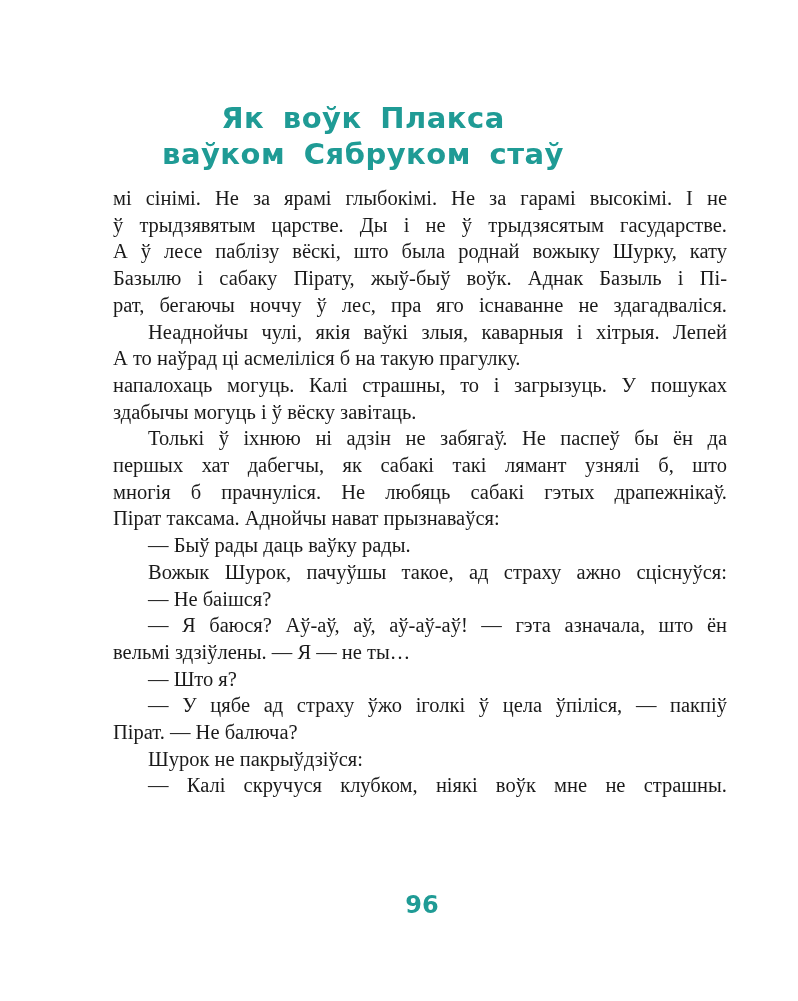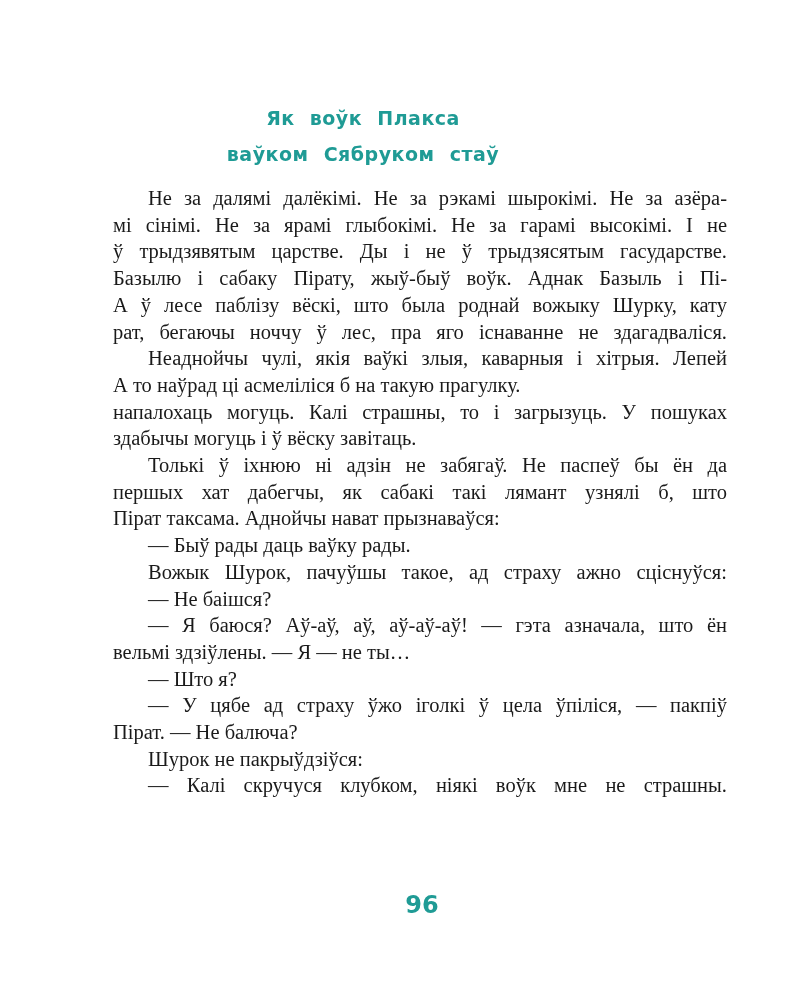--- a/index.html
+++ b/index.html
@@ -22,21 +22,21 @@
     }
     .title {
       position: absolute;
       left: 0;
       top: 100px;
       width: 726px;
       text-align: center;
       color: #1f9b95;
       font-family: "DejaVu Sans", sans-serif;
       font-weight: bold;
-      font-size: 19px;
+      font-size: 29px;
       line-height: 36px;
       word-spacing: 8px;
       letter-spacing: 0.5px;
     }
     .title div { white-space: nowrap; }
     .body-text {
       position: absolute;
       left: 113px;
       top: 185px;
       width: 614px;
@@ -65,32 +65,32 @@
 </head>
 <body>
 
 <div class="page">
   <div class="title">
     <div>Як воўк Плакса</div>
     <div>ваўком Сябруком стаў</div>
   </div>
 
   <div class="body-text" id="body-text">
-      <span class="line indent">Не за далямі далёкімі. Не за рэкамі шырокімі. Не за азёра-</span>
       <span class="line">мі сінімі. Не за ярамі глыбокімі. Не за гарамі высокімі. І не</span>
       <span class="line">ў трыдзявятым царстве. Ды і не ў трыдзясятым гасударстве.</span>
+      <span class="line">А ў лесе паблізу вёскі, што была роднай вожыку Шурку, кату</span>
       <span class="line">Базылю і сабаку Пірату, жыў-быў воўк. Аднак Базыль і Пі-</span>
-      <span class="line">А ў лесе паблізу вёскі, што была роднай вожыку Шурку, кату</span>
       <span class="line">рат, бегаючы ноччу ў лес, пра яго існаванне не здагадваліся.</span>
       <span class="line indent">Неаднойчы чулі, якія ваўкі злыя, каварныя і хітрыя. Лепей</span>
       <span class="line last">А то наўрад ці асмеліліся б на такую прагулку.</span>
       <span class="line">напалохаць могуць. Калі страшны, то і загрызуць. У пошуках</span>
       <span class="line last">здабычы могуць і ў вёску завітаць.</span>
       <span class="line indent">Толькі ў іхнюю ні адзін не забягаў. Не паспеў бы ён да</span>
       <span class="line">першых хат дабегчы, як сабакі такі лямант узнялі б, што</span>
+      <span class="line">многія б прачнуліся. Не любяць сабакі гэтых драпежнікаў.</span>
       <span class="line last">Пірат таксама. Аднойчы нават прызнаваўся:</span>
       <span class="line indent last">— Быў рады даць ваўку рады.</span>
       <span class="line indent">Вожык Шурок, пачуўшы такое, ад страху ажно сціснуўся:</span>
       <span class="line indent last">— Не баішся?</span>
       <span class="line indent">— Я баюся? Аў-аў, аў, аў-аў-аў! — гэта азначала, што ён</span>
       <span class="line last">вельмі здзіўлены. — Я — не ты…</span>
       <span class="line indent last">— Што я?</span>
       <span class="line indent">— У цябе ад страху ўжо іголкі ў цела ўпіліся, — пакпіў</span>
       <span class="line last">Пірат. — Не балюча?</span>
       <span class="line indent last">Шурок не пакрыўдзіўся:</span>

